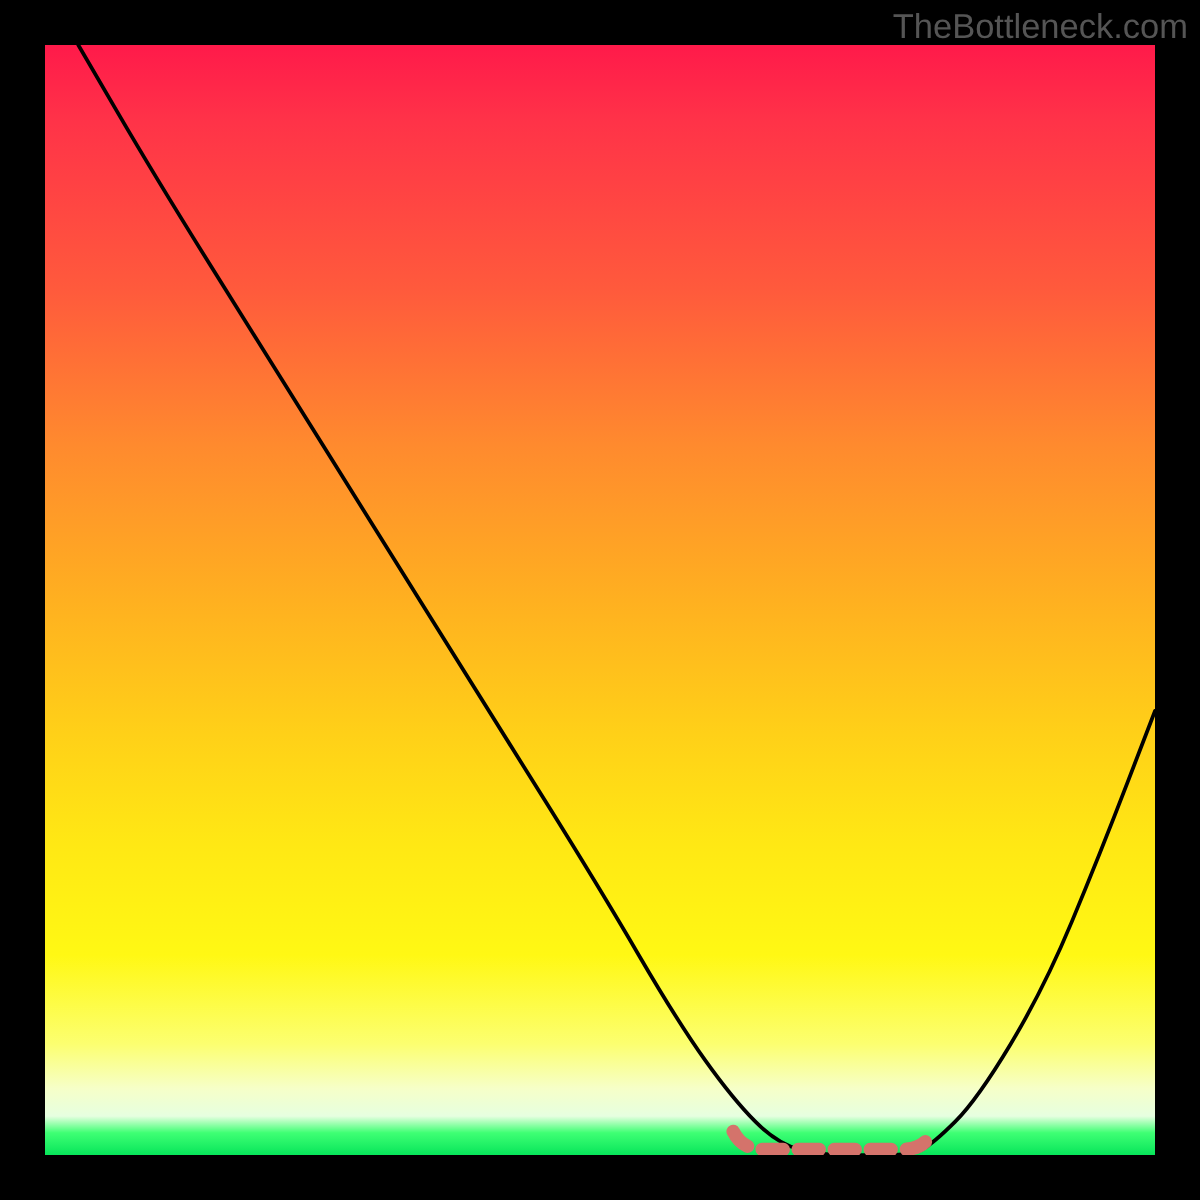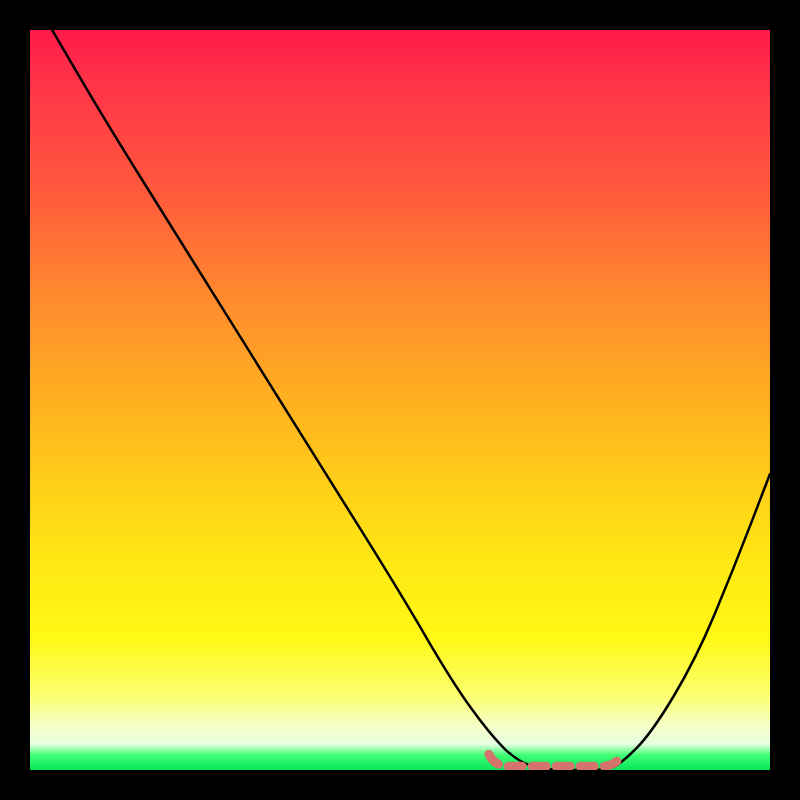--- a/index.html
+++ b/index.html
@@ -62,20 +62,21 @@
     stroke: #d4736b;
     stroke-width: 9;
     stroke-linecap: round;
     stroke-dasharray: 14 10;
   }
 </style>
 </head>
 <body>
 
 <div class="chart-container">
+  <div class="watermark">TheBottleneck.com</div>
 
   <div class="plot-area">
     <div class="plot-bg"></div>
     <svg class="curve-svg" viewBox="0 0 740 740" preserveAspectRatio="none">
       <path id="bottleneck-path" class="curve-path" d="M 22.2 0 Q 22.2 0 48.1 44.39999999999998 Q 74 88.79999999999995 111 148 Q 148 207.20000000000005 185 266.4 Q 222 325.59999999999997 259 384.79999999999995 Q 296 444 333 503.2 Q 370 562.4 395.9 606.8 Q 421.79999999999995 651.2 440.29999999999995 677.1 Q 458.8 703 473.6 717.8 Q 488.40000000000003 732.6 503.20000000000005 736.3 Q 518 740 532.8 740 Q 547.6 740 562.4000000000001 740 Q 577.2 740 584.6 736.3 Q 592 732.6 606.8 717.8 Q 621.6 703 643.8 666 Q 666 629 684.5 584.6 Q 703 540.2 721.5 492.1 T 740 444"></path>
       <path id="optimal-path" class="optimal-band" d="M 458.8 724.3 Q 464.8 736.3 478.8 736.3 L 572 736.3 Q 586 736.3 592 724.3"></path>
     </svg>
   </div>
 </div>
 

